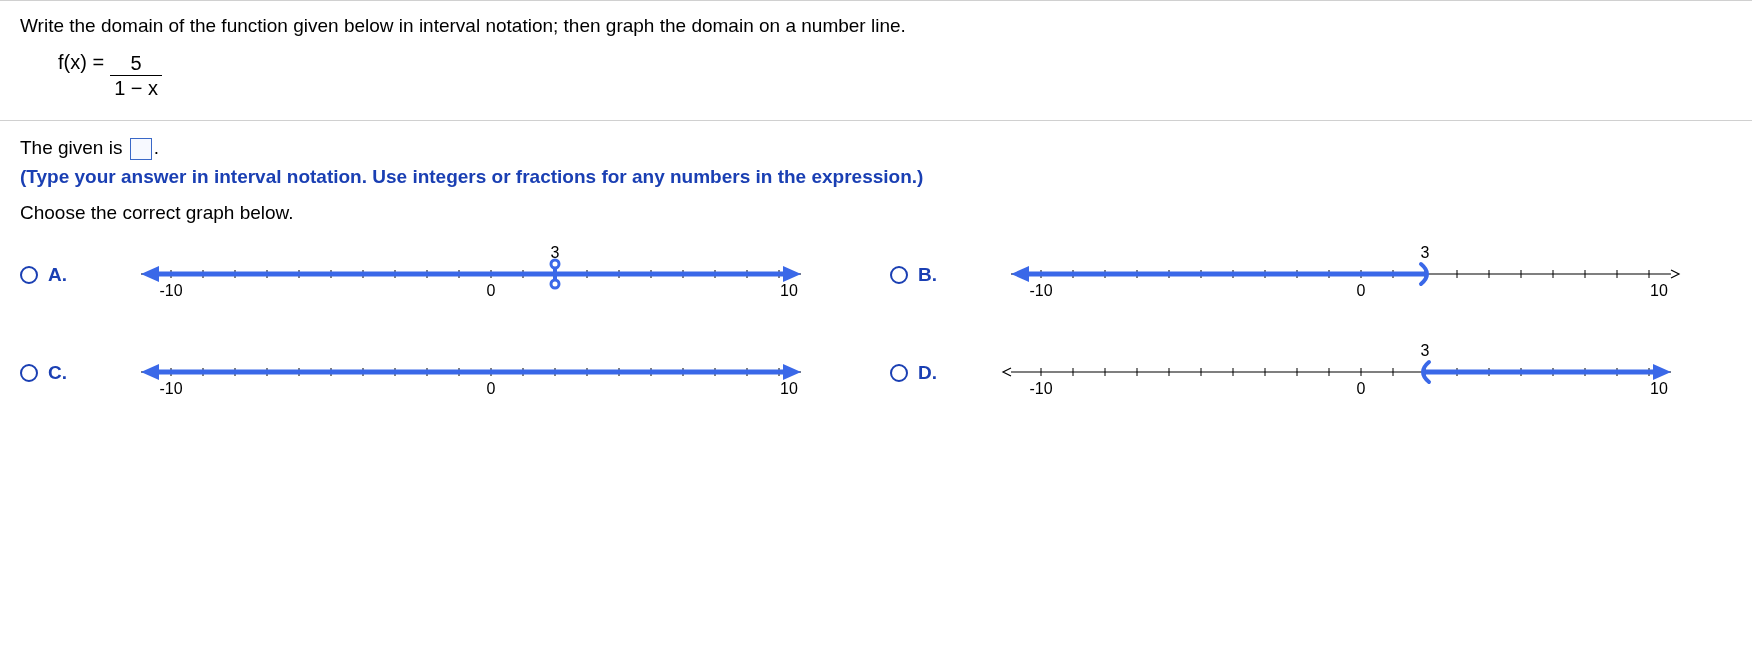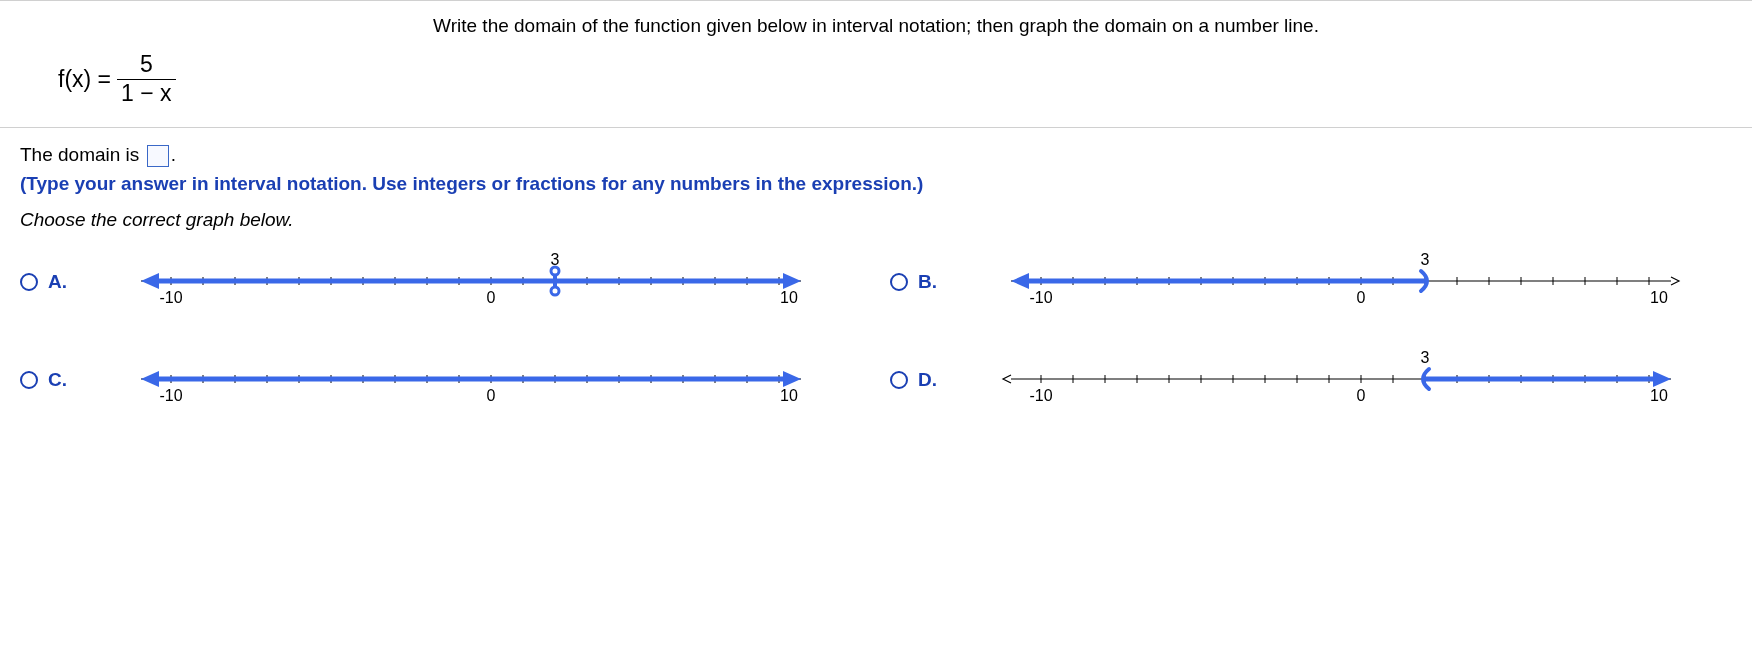--- a/index.html
+++ b/index.html
@@ -6,26 +6,26 @@
   body {
     margin: 0;
     padding: 0;
     font-family: Arial, Helvetica, sans-serif;
     font-size: 19px;
     color: #000;
     background: #fff;
   }
   .hr { border-top: 1px solid #d0d0d0; }
   .section { padding: 10px 20px; }
-  .question-text { margin: 4px 0 14px 0; text-align: center; }
+  .question-text { margin: 4px 0 14px 0; }
   .equation {
     display: flex;
-    align-items: center;
+    align-items: flex-start;
     margin: 12px 0 10px 38px;
-    font-size: 23px;
+    font-size: 20px;
   }
   .fraction {
     display: inline-flex;
     flex-direction: column;
     align-items: center;
     margin-left: 6px;
   }
   .fraction .num, .fraction .den { padding: 0 4px; line-height: 1.2; }
   .fraction .bar { width: 100%; border-top: 1.5px solid #000; }
   .domain-line { margin: 6px 0; }
@@ -36,21 +36,21 @@
     border: 1px solid #3a68c7;
     background: #f7f9ff;
     vertical-align: middle;
     margin: 0 2px;
   }
   .hint {
     color: #1a3fb3;
     margin: 4px 0 14px 0;
     font-weight: bold;
   }
-  .choose { margin: 4px 0 14px 0; font-style: italic; }
+  .choose { margin: 4px 0 14px 0; }
   .options-grid {
     display: grid;
     grid-template-columns: 1fr 1fr;
     column-gap: 28px;
     row-gap: 36px;
     margin: 20px 0 10px 0;
   }
   .option {
     display: flex;
     align-items: center;
@@ -90,21 +90,21 @@
       <span class="num">5</span>
       <span class="bar"></span>
       <span class="den">1 − x</span>
     </span>
   </div>
 </div>
 <div class="hr"></div>
 
 <div class="section">
   <div class="domain-line">
-    <span>The domain is</span>
+    <span>The given is</span>
     <span class="input-box"></span><span>.</span>
   </div>
   <div class="hint">(Type your answer in interval notation. Use integers or fractions for any numbers in the expression.)</div>
   <div class="choose">Choose the correct graph below.</div>
 
   <div class="options-grid">
 
     <div class="option">
       <div class="radio"></div>
       <div class="opt-label">A.</div>

